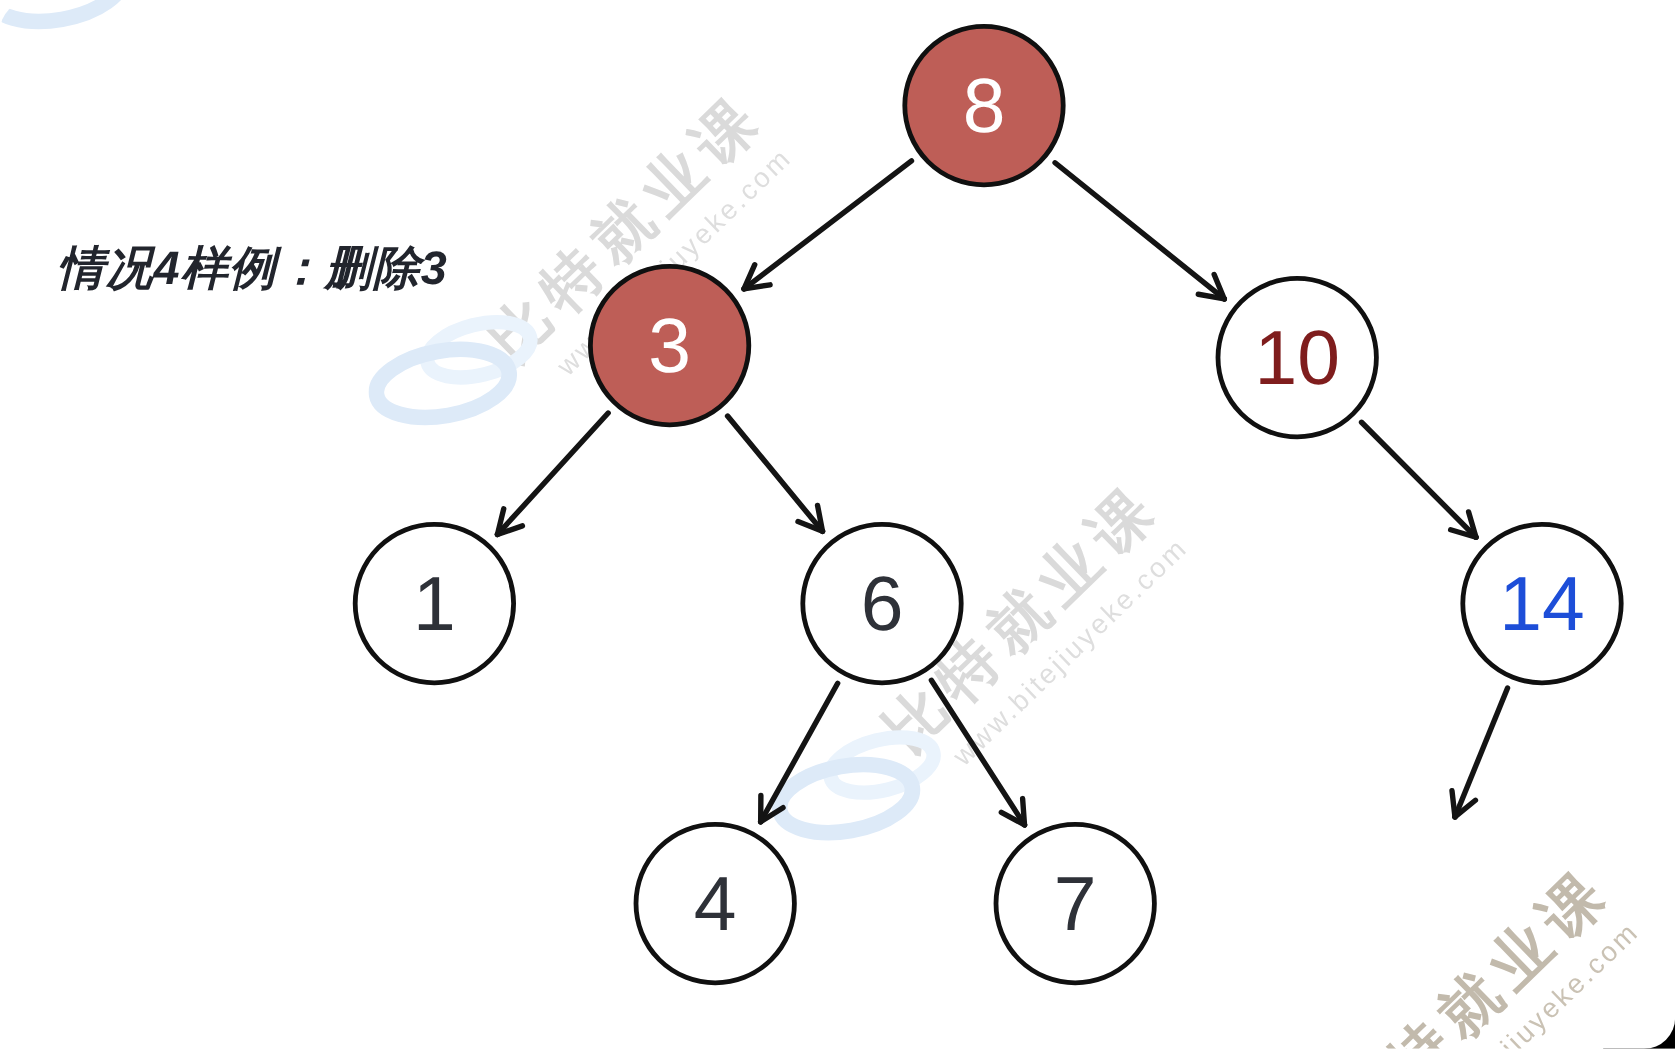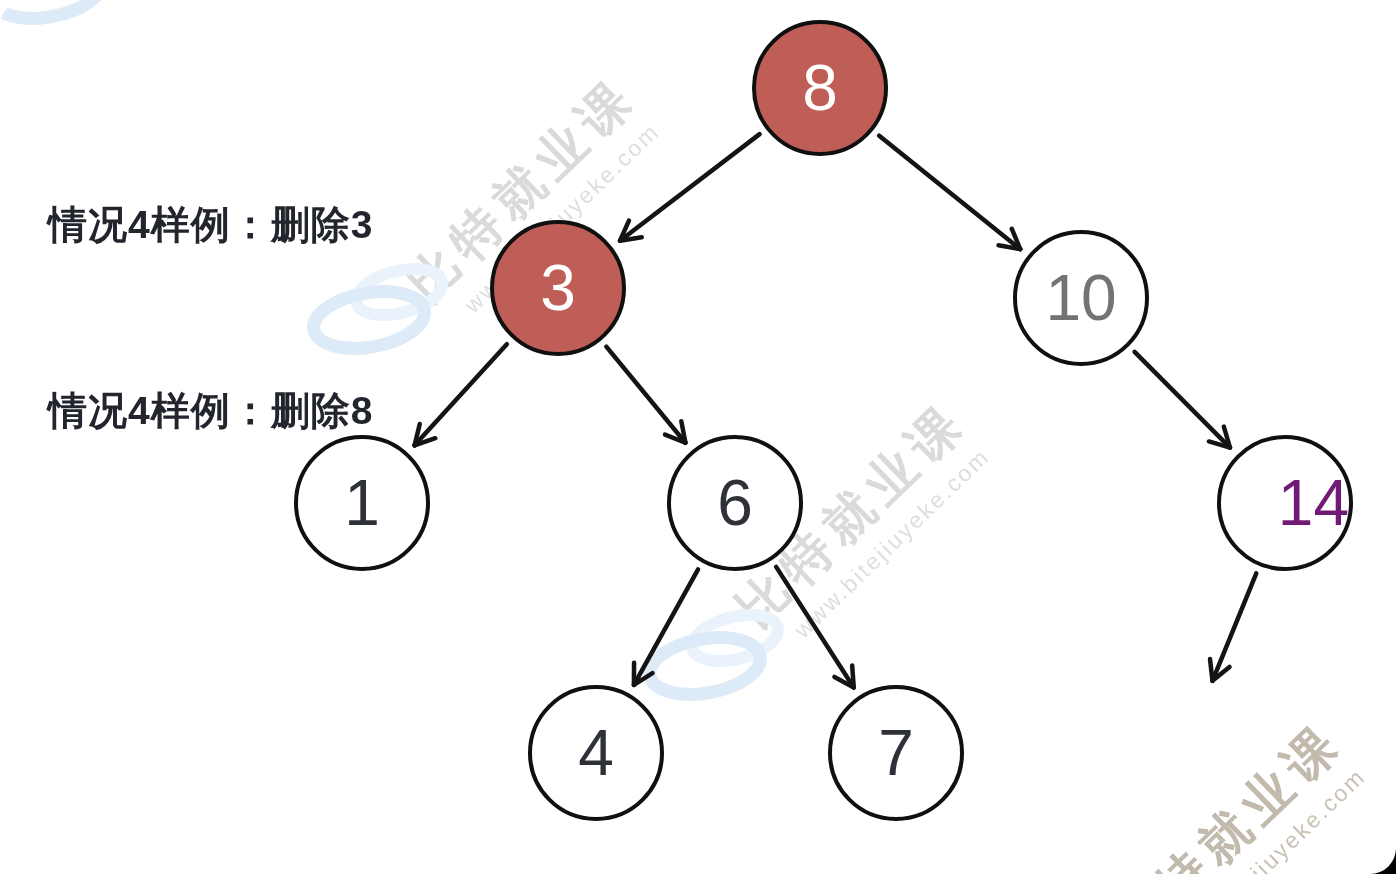--- a/index.html
+++ b/index.html
@@ -13,21 +13,21 @@
     position:absolute;right:0;bottom:0;width:60px;height:60px;
     background:#000;z-index:0;
   }
   .canvas{
     position:absolute;left:0;top:0;width:1396px;height:874px;
     background:#ffffff;border-radius:26px;overflow:hidden;z-index:1;
   }
   .annotation{
     position:absolute;left:48px;top:70px;z-index:6;
     font-size:39px;line-height:62px;font-weight:600;color:#22252d;
-    letter-spacing:1px;white-space:pre;
+    letter-spacing:1px;white-space:pre;font-style:italic;
   }
   
   .wm-tile{
     position:absolute;z-index:2;pointer-events:none;
     transform:translate(-50%,-50%) rotate(-44deg);
   }
   .wm-big{
     font-size:50px;font-weight:700;letter-spacing:9px;white-space:nowrap;
   }
   .wm-small{
@@ -48,21 +48,20 @@
   }
 </style>
 </head>
 <body>
 
 <div class="corner-backdrop"></div>
 
 <div class="canvas" id="canvas">
   <div class="annotation" style="color: rgb(34, 37, 45);">
     <div>情况4样例：删除3</div>
-    <div>情况4样例：删除8</div>
   </div>
   <svg class="edges" id="edges" width="1396" height="874" viewBox="0 0 1396 874">
       <line x1="759.5895584366992" y1="134.11484088801586" x2="620.0001900254929" y2="240.67161066756267" stroke="#141414" stroke-width="4.5" stroke-linecap="round"></line>
       <line x1="620.0001900254929" y1="240.67161066756267" x2="641.7465481183028" y2="237.3405583264428" stroke="#141414" stroke-width="4.5" stroke-linecap="round"></line>
       <line x1="620.0001900254929" y1="240.67161066756267" x2="628.9468135533435" y2="220.5729060463462" stroke="#141414" stroke-width="4.5" stroke-linecap="round"></line>
       <line x1="879.2129955628996" y1="135.6426401080801" x2="1020.2287677117611" y2="249.10360620486517" stroke="#141414" stroke-width="4.5" stroke-linecap="round"></line>
       <line x1="1020.2287677117611" y1="249.10360620486517" x2="1011.7983694633807" y2="228.78296681104428" stroke="#141414" stroke-width="4.5" stroke-linecap="round"></line>
       <line x1="1020.2287677117611" y1="249.10360620486517" x2="998.5745756561298" y2="245.2182534000561" stroke="#141414" stroke-width="4.5" stroke-linecap="round"></line>
       <line x1="506.7989024349397" y1="344.16446926779577" x2="414.548494869404" y2="445.35751838305174" stroke="#141414" stroke-width="4.5" stroke-linecap="round"></line>
       <line x1="414.548494869404" y1="445.35751838305174" x2="435.35003656205254" y2="438.1954053422652" stroke="#141414" stroke-width="4.5" stroke-linecap="round"></line>
@@ -106,30 +105,30 @@
     <div class="wm-logo" style="left: 718px; top: 658px;"><svg width="150" height="100" viewBox="0 0 150 100">
         <ellipse cx="92" cy="32" rx="44" ry="21" transform="rotate(-14 92 32)" fill="none" stroke="#eaf3fc" stroke-width="12"></ellipse>
         <ellipse cx="62" cy="60" rx="56" ry="27" transform="rotate(-10 62 60)" fill="none" stroke="#ddeaf8" stroke-width="13"></ellipse>
       </svg></div>
     <div class="node" style="left: 752px; top: 20px; width: 136px; height: 136px; border: 4.5px solid rgb(16, 16, 16); background: rgb(190, 94, 87); color: rgb(255, 255, 255);">
       <span>8</span>
     </div>
     <div class="node" style="left: 490px; top: 220px; width: 136px; height: 136px; border: 4.5px solid rgb(16, 16, 16); background: rgb(190, 94, 87); color: rgb(255, 255, 255);">
       <span>3</span>
     </div>
-    <div class="node" style="left: 1013px; top: 230px; width: 136px; height: 136px; border: 4.5px solid rgb(16, 16, 16); background: rgb(255, 255, 255); color: #737373;">
+    <div class="node" style="left: 1013px; top: 230px; width: 136px; height: 136px; border: 4.5px solid rgb(16, 16, 16); background: rgb(255, 255, 255); color: #7f1d1d;">
       <span>10</span>
     </div>
     <div class="node" style="left: 294px; top: 435px; width: 136px; height: 136px; border: 4.5px solid rgb(16, 16, 16); background: rgb(255, 255, 255); color: rgb(46, 49, 56);">
       <span>1</span>
     </div>
     <div class="node" style="left: 667px; top: 435px; width: 136px; height: 136px; border: 4.5px solid rgb(16, 16, 16); background: rgb(255, 255, 255); color: rgb(46, 49, 56);">
       <span>6</span>
     </div>
-    <div class="node" style="left: 1217px; top: 435px; width: 136px; height: 136px; border: 4.5px solid rgb(16, 16, 16); background: rgb(255, 255, 255); color: #701a75; justify-content: flex-end;">
+    <div class="node" style="left: 1217px; top: 435px; width: 136px; height: 136px; border: 4.5px solid rgb(16, 16, 16); background: rgb(255, 255, 255); color: #1d4ed8;">
       <span>14</span>
     </div>
     <div class="node" style="left: 528px; top: 685px; width: 136px; height: 136px; border: 4.5px solid rgb(16, 16, 16); background: rgb(255, 255, 255); color: rgb(46, 49, 56);">
       <span>4</span>
     </div>
     <div class="node" style="left: 828px; top: 685px; width: 136px; height: 136px; border: 4.5px solid rgb(16, 16, 16); background: rgb(255, 255, 255); color: rgb(46, 49, 56);">
       <span>7</span>
     </div>
   </div>
 

